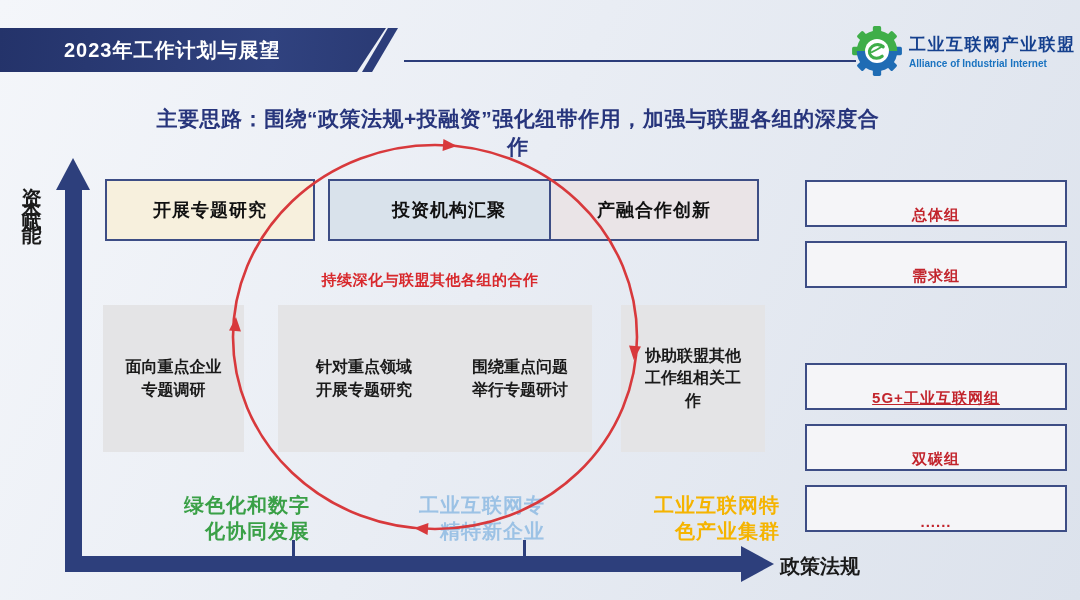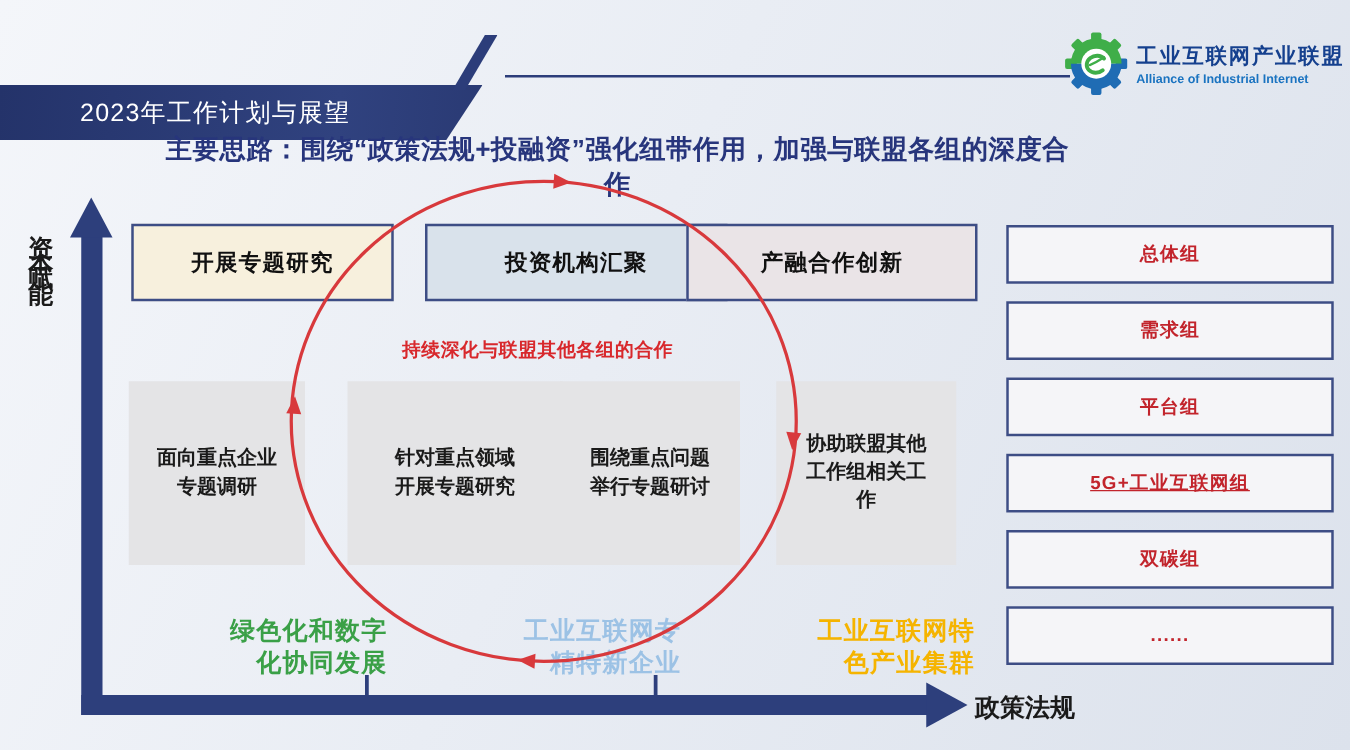--- a/index.html
+++ b/index.html
@@ -8,34 +8,34 @@
   .slide {
     position:relative; width:1080px; height:600px; overflow:hidden;
     background:linear-gradient(115deg,#f4f6fa 0%,#e9edf4 45%,#dce2ec 100%);
   }
   
   .banner {
     position:absolute; left:0; top:28px; width:386px; height:44px;
     background:linear-gradient(95deg,#24336a 0%,#30427f 70%,#2a3a74 100%);
     clip-path:polygon(0 0,100% 0,92.5% 100%,0 100%);
     display:flex; align-items:center; padding-left:64px;
-    color:#fff; font-size:20px; font-weight:normal; letter-spacing:1px;margin-top:40px;
+    color:#fff; font-size:20px; font-weight:bold; letter-spacing:1px;
   }
   .banner-slash {
     position:absolute; left:362px; top:28px; width:36px; height:44px;
     background:#2c3d7a; clip-path:polygon(72% 0,100% 0,28% 100%,0 100%);
   }
   .banner-line { position:absolute; left:404px; top:60px; width:452px; height:2px; background:#2c3d7a; }
   
   .logo { position:absolute; left:852px; top:24px; display:flex; align-items:center; gap:7px; }
   .logo-cn { font-size:17px; font-weight:bold; color:#15408e; letter-spacing:1.5px; white-space:nowrap; }
   .logo-en { font-size:10px; font-weight:bold; color:#1a73c0; margin-top:2px; white-space:nowrap; }
   
   .main-title {
-    position:absolute; left:124px; top:105px; width:740px; text-align:center;
+    position:absolute; left:148px; top:105px; width:740px; text-align:center;
     color:#27357c; font-size:21px; font-weight:bold; letter-spacing:0.5px;
   }
   
   .y-shaft { position:absolute; left:65px; top:188px; width:17px; height:384px; background:#2d3f7c; }
   .y-head  { position:absolute; left:56px; top:158px; width:0; height:0;
              border-left:17px solid transparent; border-right:17px solid transparent;
              border-bottom:32px solid #2d3f7c; }
   .x-shaft { position:absolute; left:65px; top:556px; width:677px; height:16px; background:#2d3f7c; }
   .x-head  { position:absolute; left:741px; top:546px; width:0; height:0;
              border-top:18px solid transparent; border-bottom:18px solid transparent;
@@ -45,38 +45,38 @@
   .x-label { position:absolute; left:780px; top:553px; font-size:20px; font-weight:bold; color:#1a1a1a; }
   .tick { position:absolute; top:540px; width:3px; height:16px; background:#2d3f7c; }
   .tick-1 { left:292px; } .tick-2 { left:523px; }
   
   .strategy-box {
     position:absolute; top:179px; height:62px; border:2px solid #3d4d85;
     display:flex; align-items:center; justify-content:center;
     font-size:18px; font-weight:bold; color:#111; letter-spacing:1px;
   }
   .sb-1 { left:105px; width:210px; background:#f7f0dd; }
-  .sb-2 { left:340px; width:242px; background:#d9e2eb; }
-  .sb-3 { left:549px; width:233px; background:#eae4e7; }
+  .sb-2 { left:328px; width:242px; background:#d9e2eb; }
+  .sb-3 { left:549px; width:210px; background:#eae4e7; }
   
   .task-box {
     position:absolute; top:305px; height:147px; background:#e4e4e6;
     display:flex; align-items:center; justify-content:center; text-align:center;
     font-size:16px; font-weight:bold; color:#1a1a1a; line-height:1.4;
     white-space:pre-line;
   }
   .tb-1 { left:103px; width:141px; }
   .tb-2 { left:278px; width:172px; }
   .tb-3 { left:448px; width:144px; }
   .tb-4 { left:621px; width:144px; }
   
   .group-box {
     position:absolute; left:805px; width:262px; height:47px;
     border:2px solid #3d4d85; background:#f5f5f8;
-    display:flex; align-items:center; justify-content:center;
+    display:flex; align-items:flex-end; justify-content:center;
     font-size:15px; font-weight:bold; color:#c2242c; letter-spacing:1px;
   }
   .gb-0 { top:180px; } .gb-1 { top:241px; } .gb-2 { top:302px; }
   .gb-3 { top:363px;text-decoration:underline; } .gb-4 { top:424px; } .gb-5 { top:485px; }
   
   .phase-label {
     position:absolute; top:492px; width:230px; text-align:right;
     font-size:20px; font-weight:bold; line-height:1.3; white-space:pre-line; letter-spacing:1px;
   }
   .pl-0 { left:80px;  color:#3aa047; }
@@ -161,23 +161,20 @@
 精特新企业</div>
   <div class="phase-label pl-2">工业互联网特
 色产业集群</div>
 
   <div class="group-box gb-0">
     <span>总体组</span>
   </div>
   <div class="group-box gb-1">
     <span>需求组</span>
   </div>
-  <div class="group-box gb-2">
-    <span>平台组</span>
-  </div>
   <div class="group-box gb-3">
     <span>5G+工业互联网组</span>
   </div>
   <div class="group-box gb-4">
     <span>双碳组</span>
   </div>
   <div class="group-box gb-5">
     <span>......</span>
   </div>
 

